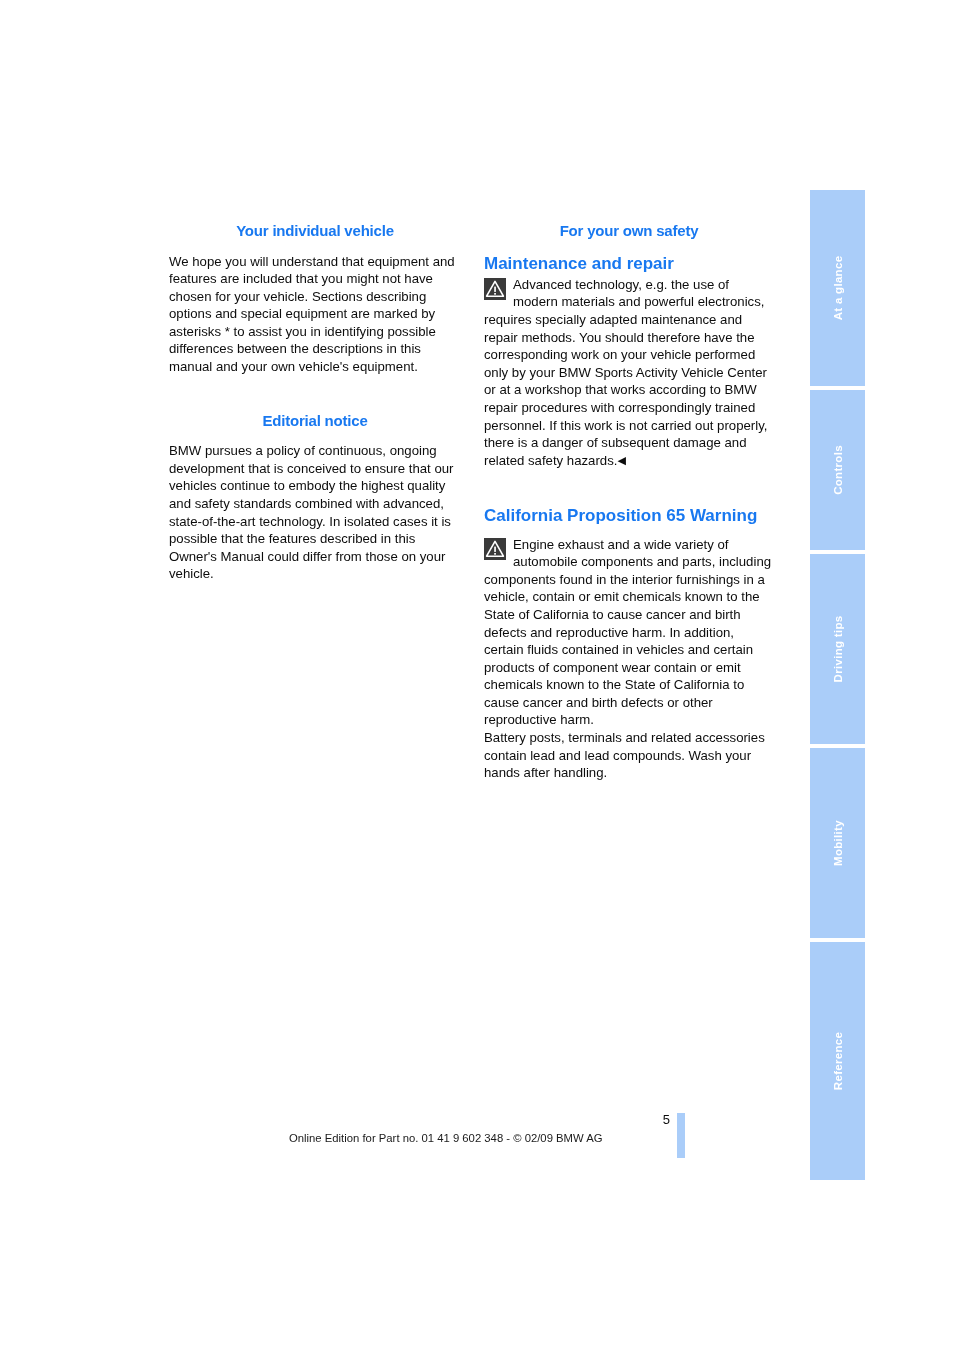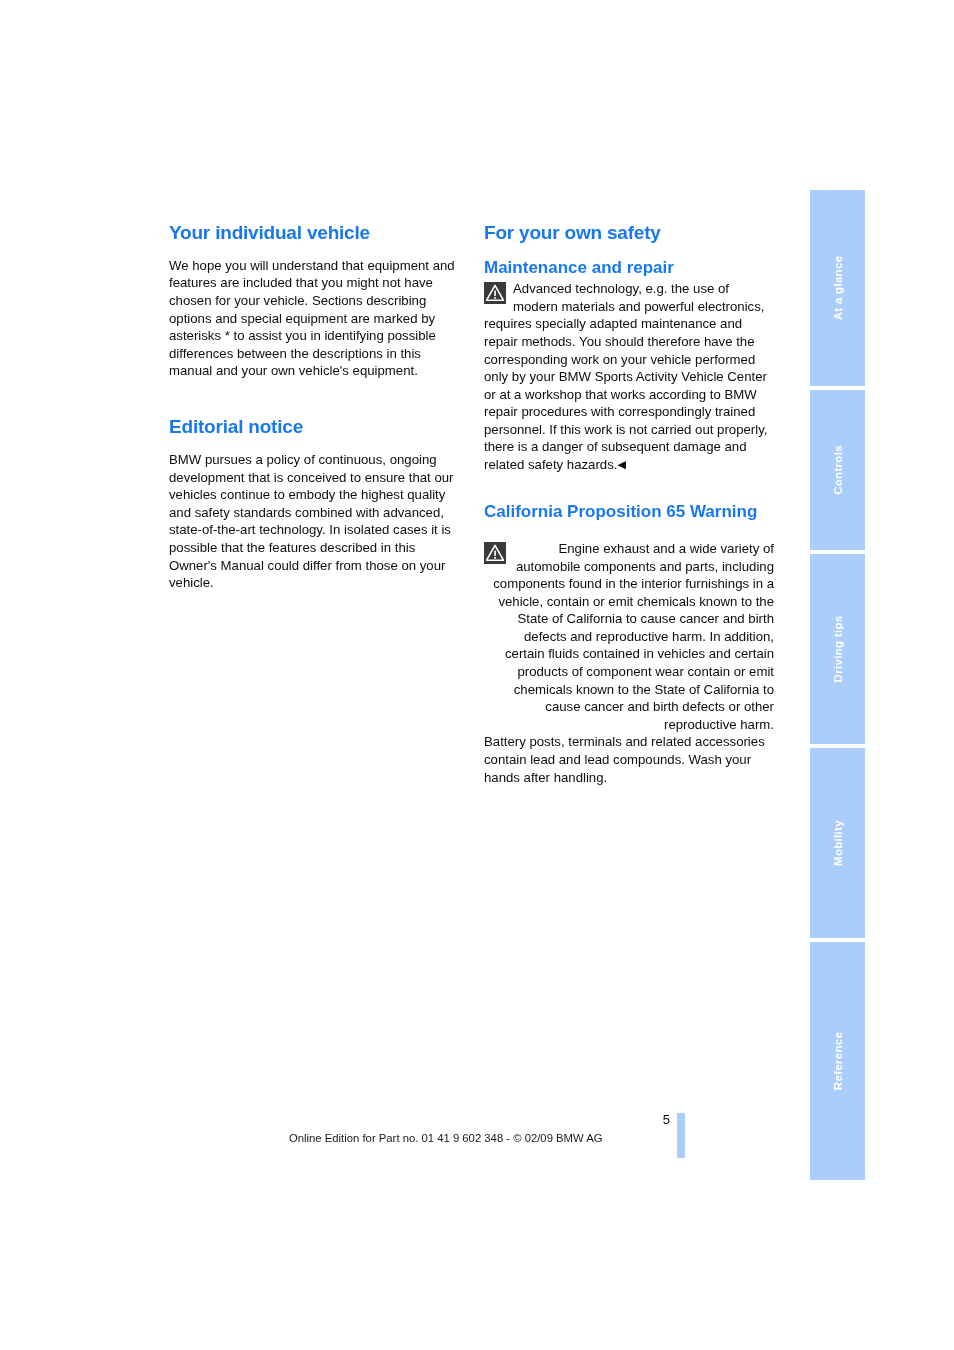--- a/index.html
+++ b/index.html
@@ -67,38 +67,39 @@
   }
   #col-right {
     position: absolute;
     left: 484px;
     top: 223px;
     width: 290px;
   }
 
   h1.section-title {
     margin: 0 0 13px 0;
-    font-size: 19px;
+    font-size: 15px;
     font-weight: bold;
     color: #1878f0;
     letter-spacing: -0.2px;
     line-height: 1.1;
+    text-align: center;
   }
   h1.section-title.spaced-top {
     margin-top: 37px;
   }
   h2.sub-title {
     margin: 0 0 2px 0;
     font-size: 17px;
     font-weight: bold;
     color: #1878f0;
     line-height: 1.25;
   }
   h2.sub-title.gap {
-    margin-top: 27px;
+    margin-top: 36px;
   }
 
   p.body {
     margin: 0 0 9px 0;
     font-size: 13.2px;
     line-height: 17.6px;
     color: #0d0d0d;
     text-align: left;
   }
   p.body.tight {
@@ -210,21 +211,21 @@
           <rect x="9.2" y="7.6" width="1.7" height="5.3" fill="#ffffff"></rect>
           <rect x="9.2" y="14.0" width="1.7" height="1.7" fill="#ffffff"></rect>
         </svg>
       </span>
       <span>Advanced technology, e.g. the use of modern materials and powerful electronics, requires specially adapted maintenance and repair methods. You should therefore have the corresponding work on your vehicle performed only by your BMW Sports Activity Vehicle Center or at a workshop that works according to BMW repair procedures with correspondingly trained personnel. If this work is not carried out properly, there is a danger of subsequent damage and related safety hazards.</span><span class="endmark">◀</span>
     </div>
 
     <h2 class="sub-title gap">California Proposition 65 Warning</h2>
 
 
-    <div class="warn-block" style="margin-top:18px;text-align:right;">
+    <div class="warn-block" style="margin-top:9px;">
       <span class="warn-icon">
         <svg width="20" height="20" viewBox="0 0 20 20" aria-hidden="true">
           <polygon points="10,2.4 18.4,17.2 1.6,17.2" fill="none" stroke="#ffffff" stroke-width="1.6" stroke-linejoin="round"></polygon>
           <rect x="9.2" y="7.6" width="1.7" height="5.3" fill="#ffffff"></rect>
           <rect x="9.2" y="14.0" width="1.7" height="1.7" fill="#ffffff"></rect>
         </svg>
       </span>
       <span>Engine exhaust and a wide variety of automobile components and parts, including components found in the interior furnishings in a vehicle, contain or emit chemicals known to the State of California to cause cancer and birth defects and reproductive harm. In addition, certain fluids contained in vehicles and certain products of component wear contain or emit chemicals known to the State of California to cause cancer and birth defects or other reproductive harm.</span>
     </div>
 

